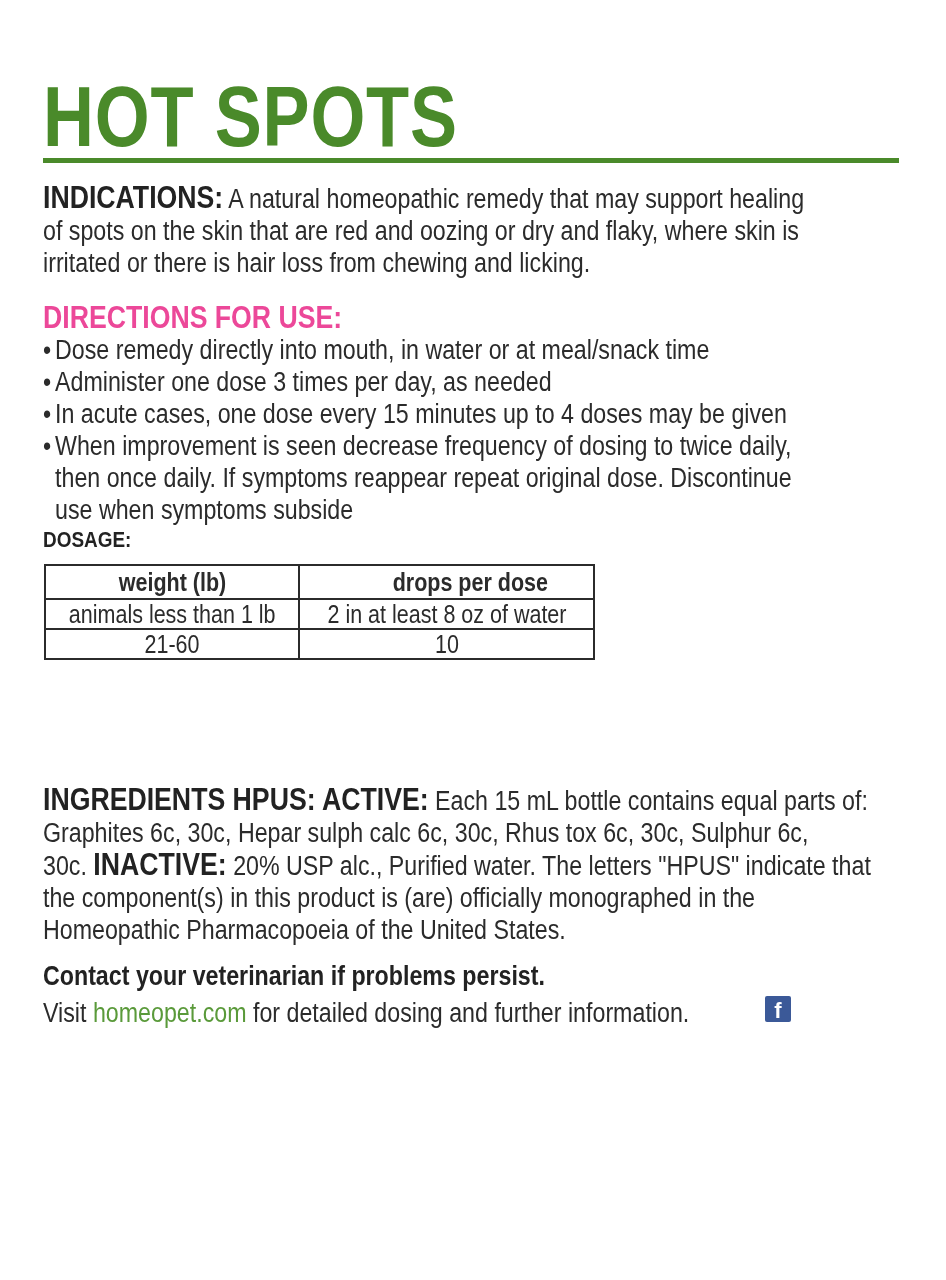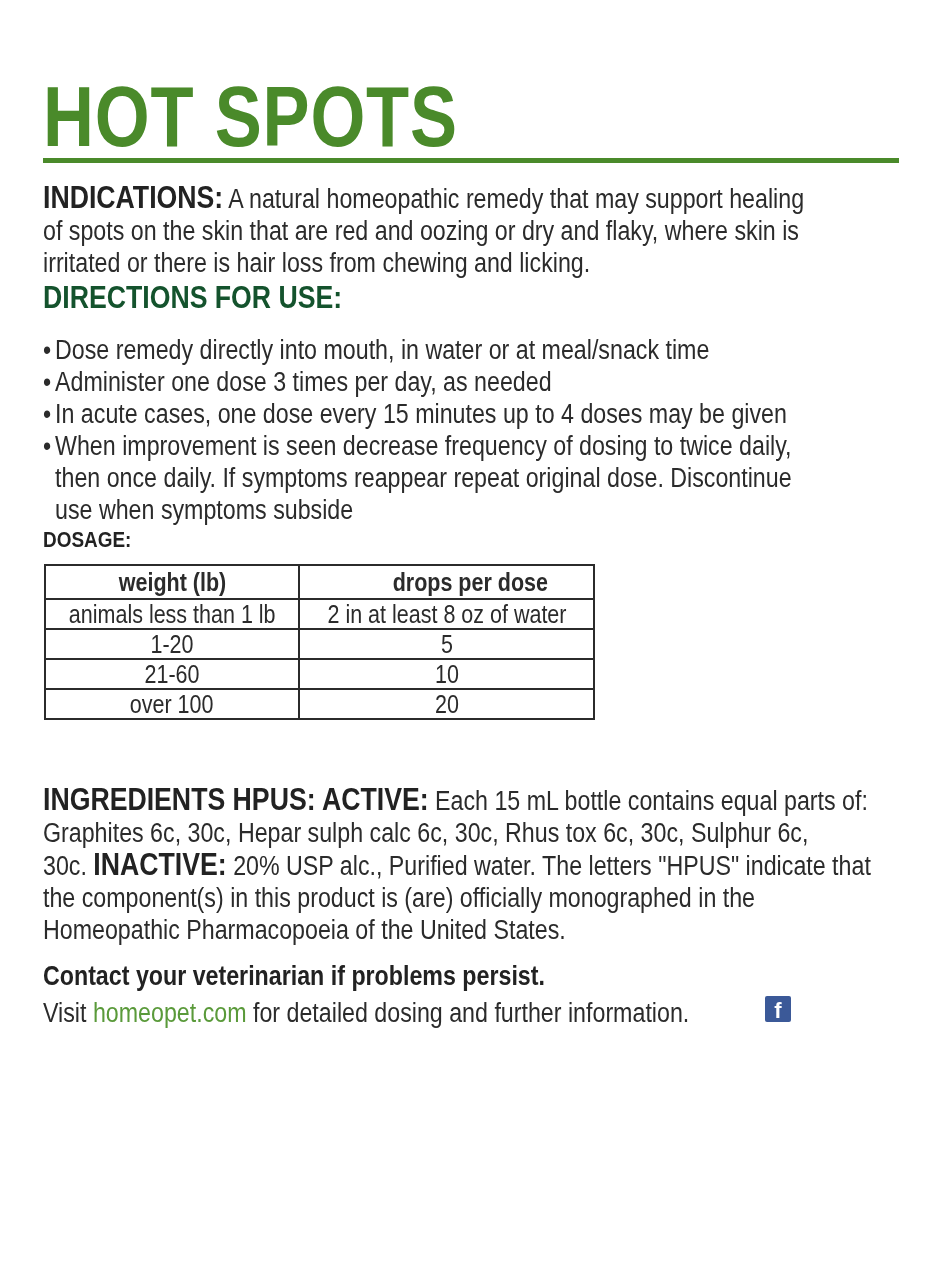--- a/index.html
+++ b/index.html
@@ -23,21 +23,21 @@
     }
     .section { position: absolute; left: 0; width: 900px; }
     .cond {
       display: inline-block; transform: scaleX(0.86); transform-origin: left top;
       white-space: nowrap;
     }
     .txt { font-size: 27px; line-height: 32px; color: #2b2b2b; }
     .head { font-weight: bold; color: #222; }
     .h-big { font-size: 31px; }
     .indications { top: 182px; }
-    .directions-title { top: 280px; font-size: 31px; font-weight: bold; color: #14532d; line-height: 36px; }
+    .directions-title { top: 300px; font-size: 31px; font-weight: bold; color: #ec4899; line-height: 36px; }
     .directions-list { top: 334px; }
     .bullet-line { position: relative; padding-left: 14px; }
     .bullet-line .dot { position: absolute; left: 0; top: 0; }
     .cont { padding-left: 14px; }
     .dosage-title { top: 522px; font-size: 22px; font-weight: bold; color: #222; line-height: 36px; }
     table.dose {
       position: absolute; left: 1px; top: 564px;
       border-collapse: collapse; width: 551px;
     }
     table.dose td, table.dose th {
@@ -109,30 +109,22 @@
     <tbody>
         <tr>
       <th class="c1"><span class="cellwrap">weight (lb)</span></th>
       <th class="c2"><span class="cellwrap">drops per dose</span></th>
     </tr>
     <tr>
       <td><span class="cellwrap">animals less than 1 lb</span></td>
       <td><span class="cellwrap">2 in at least 8 oz of water</span></td>
     </tr>
     <tr>
-      <td><span class="cellwrap">1-20</span></td>
-      <td><span class="cellwrap">5</span></td>
-    </tr>
-    <tr>
       <td><span class="cellwrap">21-60</span></td>
       <td><span class="cellwrap">10</span></td>
-    </tr>
-    <tr>
-      <td><span class="cellwrap">over 100</span></td>
-      <td><span class="cellwrap">20</span></td>
     </tr>
   </tbody>
     </table>
 
   <div class="section ingredients txt">
     <div class="cond">
       <span class="line">
         <span class="head h-big">INGREDIENTS HPUS: ACTIVE:</span>
         <span>Each 15 mL bottle contains equal parts of:</span>
       </span>

